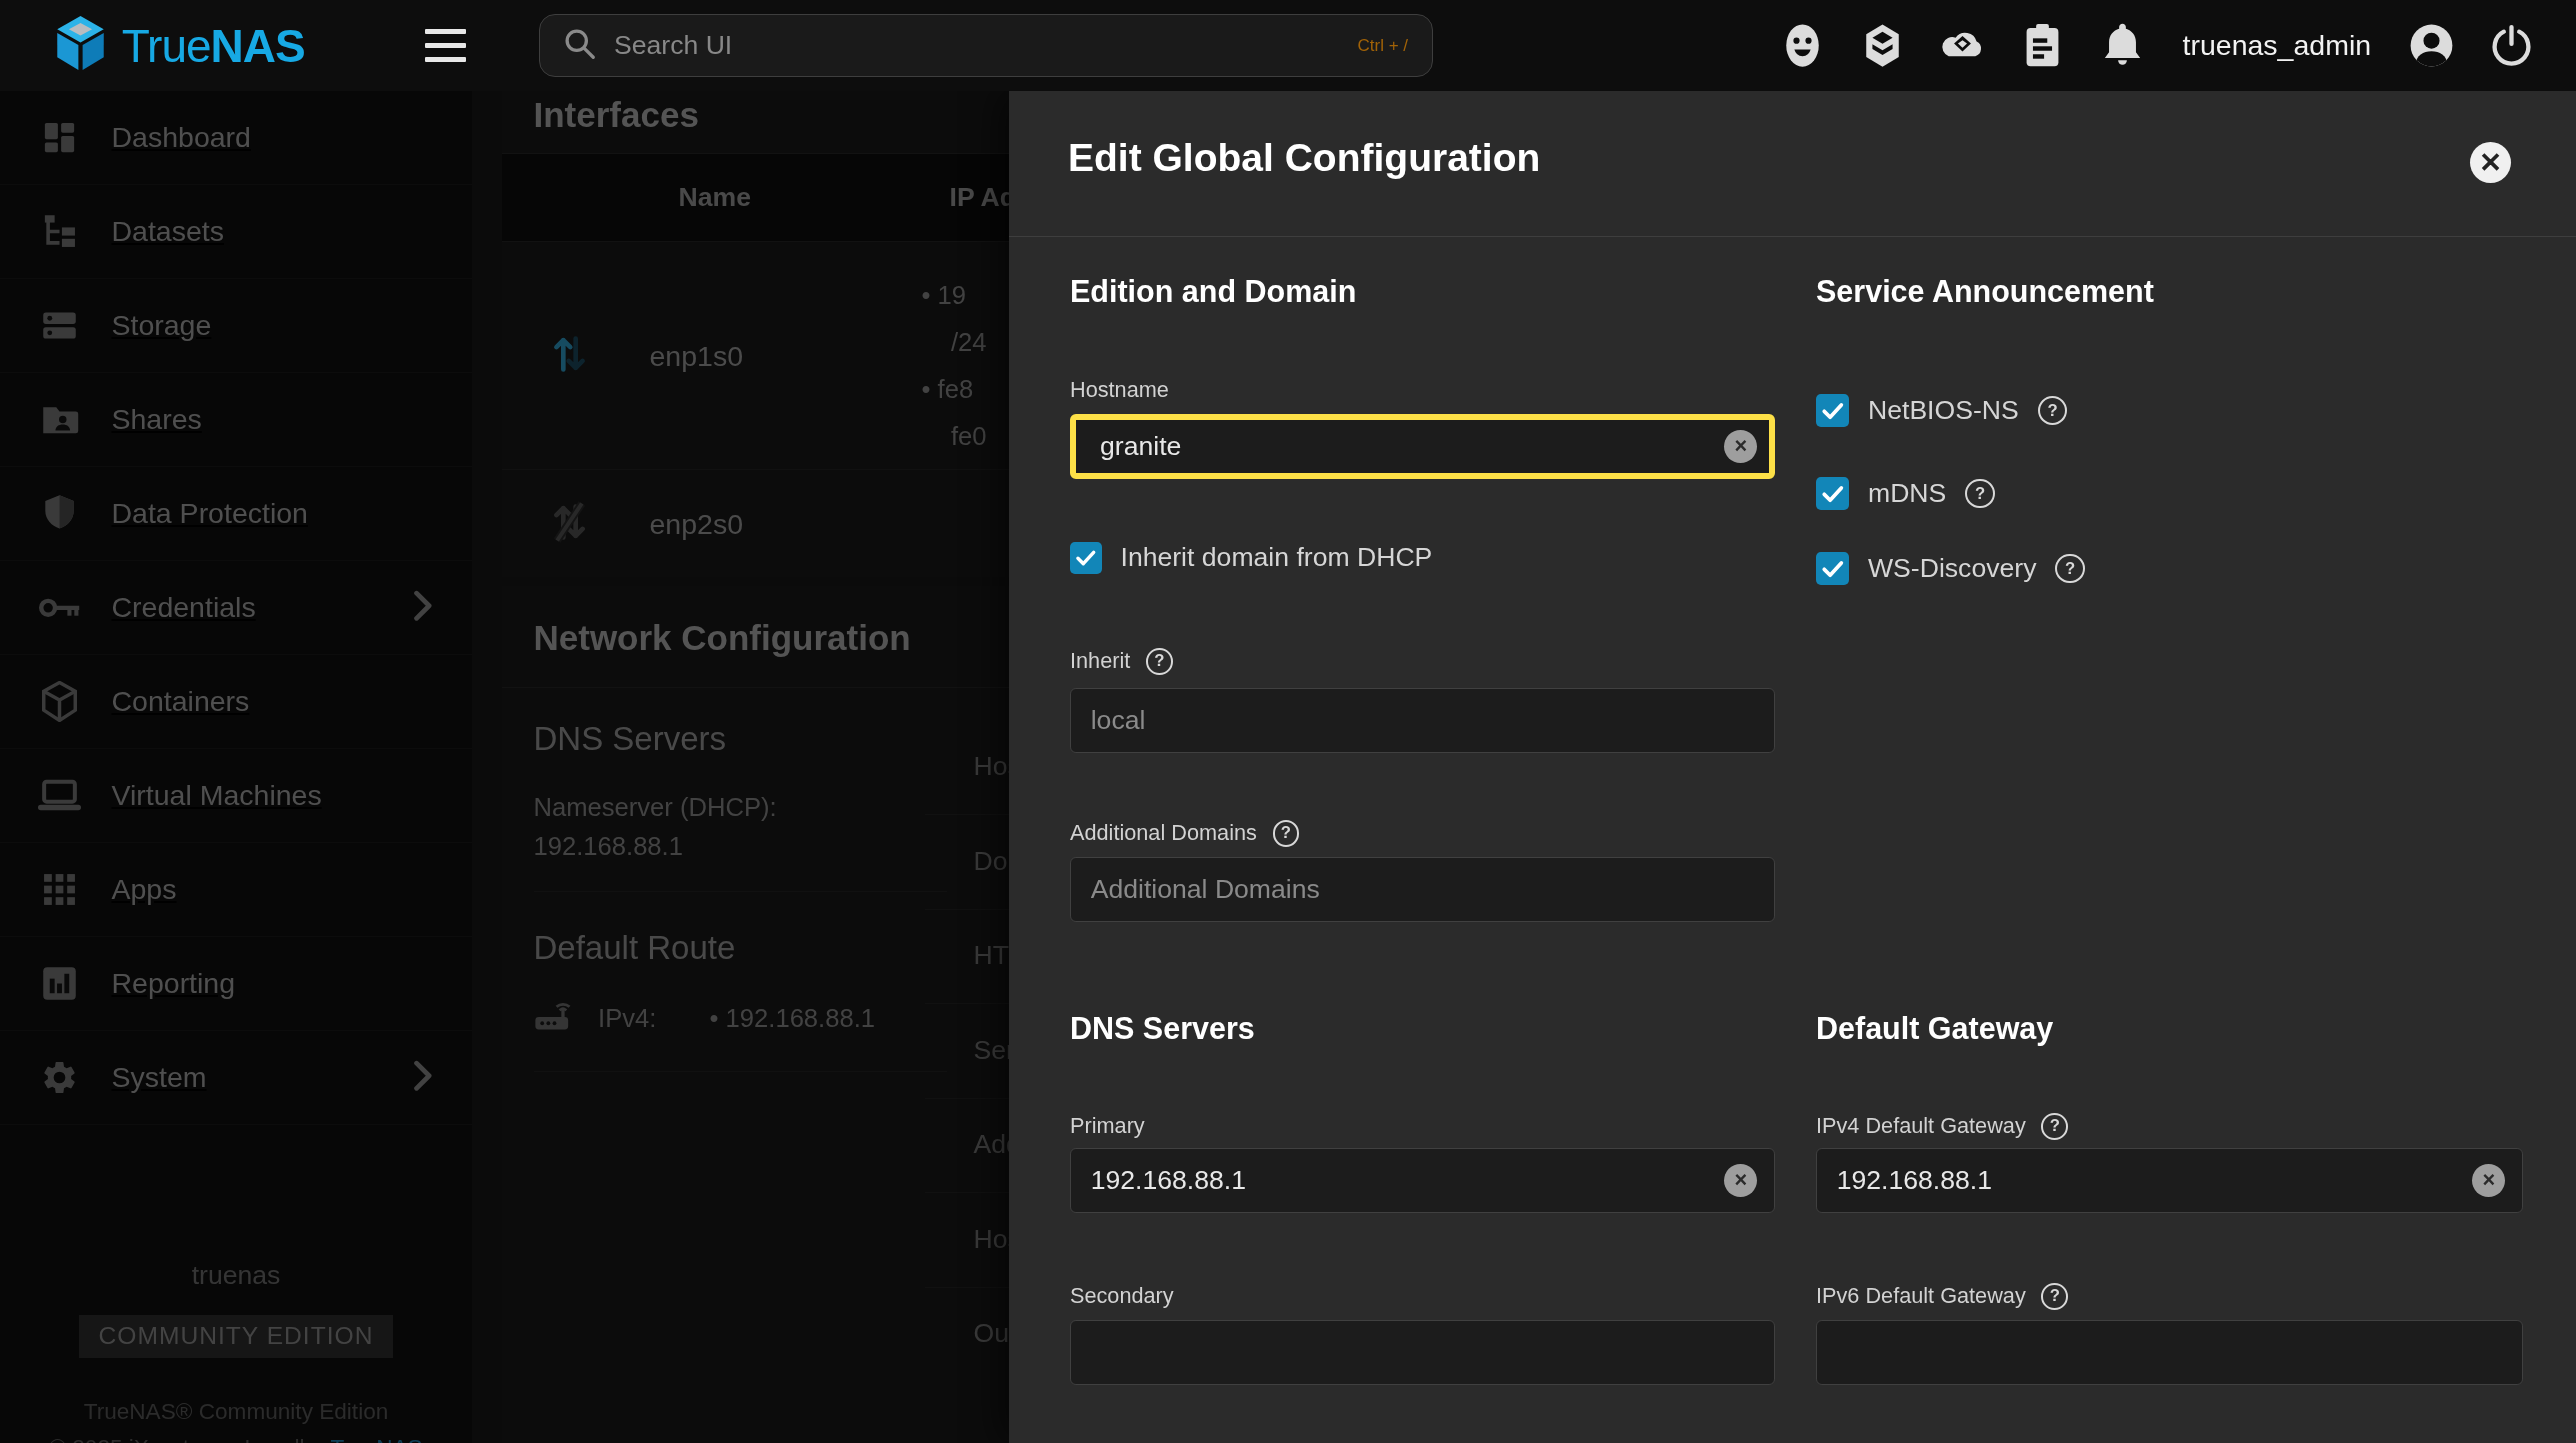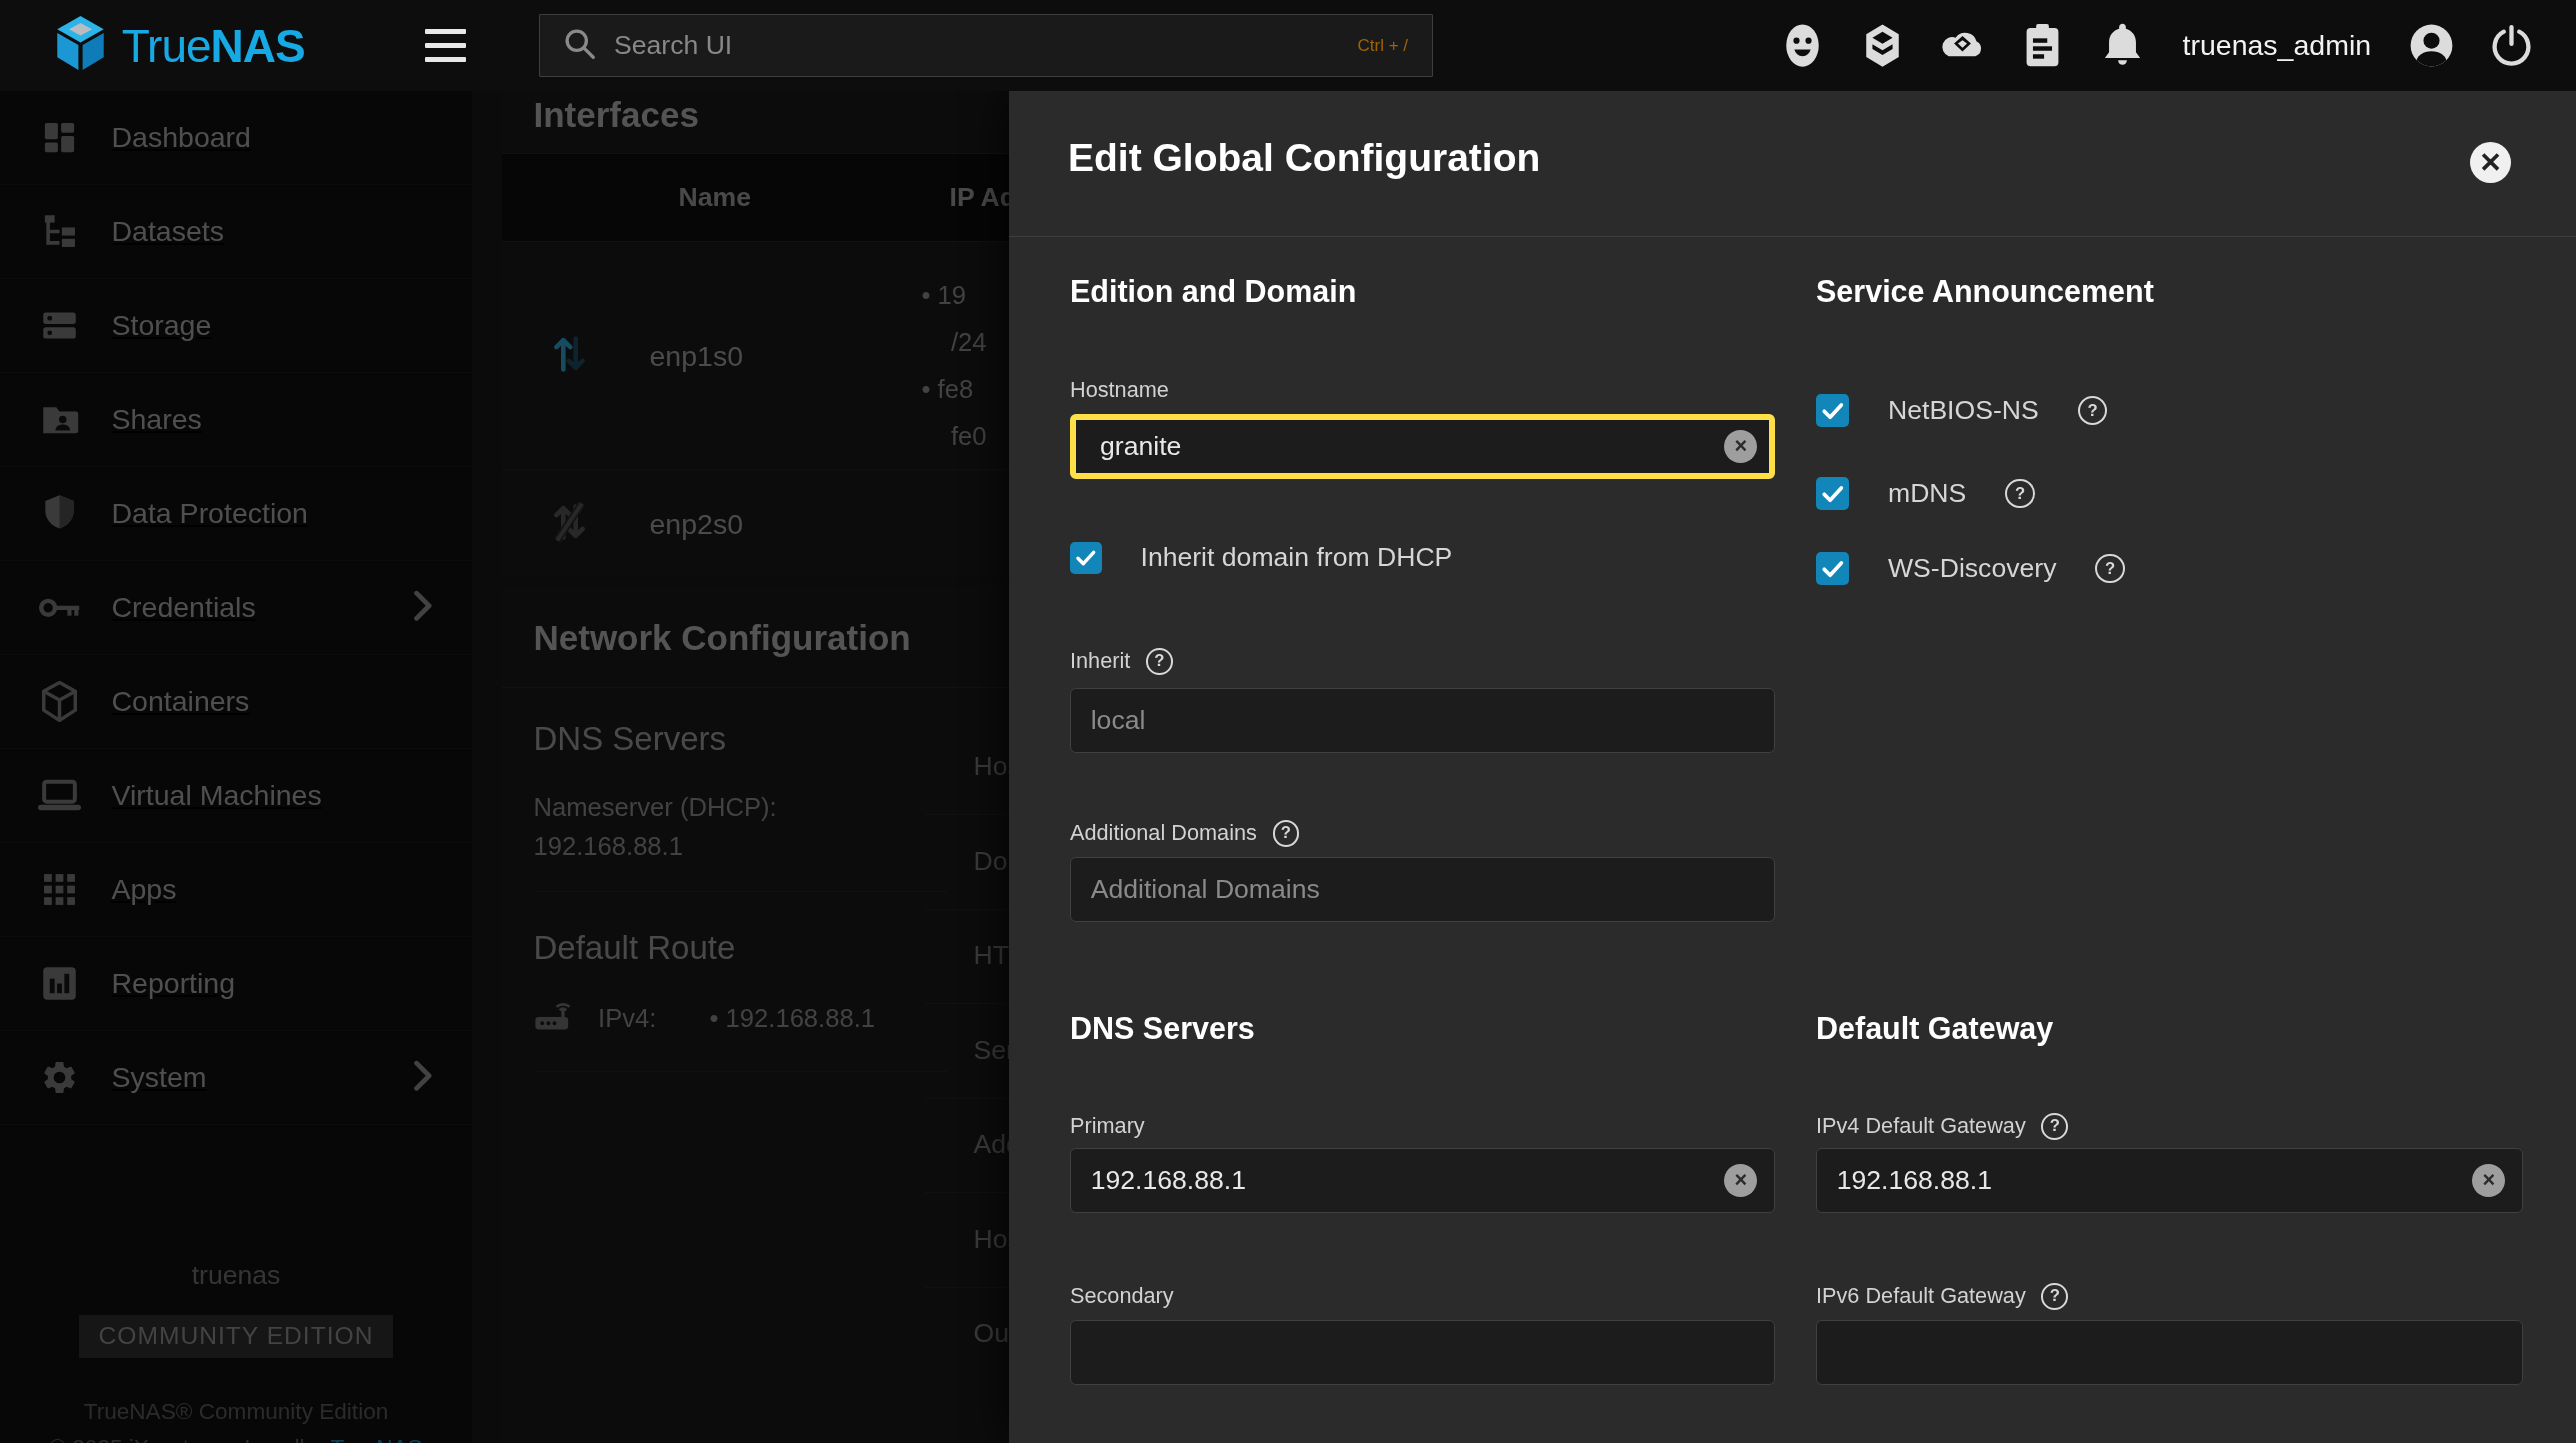--- a/index.html
+++ b/index.html
@@ -8,21 +8,21 @@
 
   
   .topbar { position:absolute; top:0; left:0; width:2576px; height:91px;
     background:#0d0d0d; display:flex; align-items:center; z-index:20; }
   .logo { display:flex; align-items:center; margin-left:55px; gap:15.7px; }
   .logo-text { font-size:46px; color:#17a9e4; letter-spacing:-1px; font-weight:400; }
   .logo-text b { font-weight:800; }
   .hamburger { margin-left:120px; width:41px; display:flex; flex-direction:column; gap:8.9px; cursor:pointer; }
   .hamburger span { display:block; height:4.9px; background:#e8e8e8; border-radius:1px; }
   .searchbox { margin-left:73px; width:894px; height:63px; background:#1a1a1a;
-    border:1px solid #3e3e3e; border-radius:1px; display:flex; align-items:center;
+    border:1px solid #3e3e3e; border-radius:16px; display:flex; align-items:center;
     padding:0 23.6px; }
   .search-ph { color:#888; font-size:26.6px; margin-left:17.7px; flex:1; }
   .search-short { color:#a16207; font-size:17px; }
   .topbar-right { margin-left:auto; display:flex; align-items:center; gap:33px; margin-right:41px; }
   .tb-icon { width:47px; height:51px; display:flex; align-items:center; justify-content:center; cursor:pointer; }
   .username { font-size:28.5px; color:#f2f2f2; margin:0 3.9px; white-space:nowrap; }
 
   
   .sidebar { position:absolute; top:91px; left:0; width:472px; bottom:0; background:#101010; z-index:1; }
   .nav-item { height:94px; display:flex; align-items:center; padding-left:37px;
@@ -86,21 +86,21 @@
     font-size:16.7px; font-weight:700; display:inline-flex; align-items:center; justify-content:center; cursor:pointer; }
   .f-input { position:absolute; width:100%; height:65px; }
   .f-input input { width:100%; height:65px; background:#1c1c1c; border:1px solid #404040; border-radius:5.9px;
     color:#e8e8e8; font-size:26.6px; padding:0 69px 0 19.7px; font-family:"Liberation Sans", sans-serif; outline:none; }
   .f-input.focused input { border:6px solid #fde047;padding-left:24px; }
   .f-input.dim input { color:#8a8a8a; }
   .f-input input::placeholder { color:#8a8a8a; opacity:1; }
   .clear-btn { position:absolute; right:17.7px; top:15.7px; width:33px; height:33px; border-radius:50%;
     background:#9e9e9e; color:#2b2b2b; font-size:21.7px; font-weight:700;
     display:flex; align-items:center; justify-content:center; cursor:pointer; }
-  .cb-row { position:absolute; display:flex; align-items:center; gap:39px; }
+  .cb-row { position:absolute; display:flex; align-items:center; gap:19px; }
   .cb { width:33px; height:33px; background:#1286b8; border-radius:4.9px; flex:none;
     display:flex; align-items:center; justify-content:center; cursor:pointer; }
   .cb-label { font-size:26.6px; color:#d6d6d6; }
 </style>
 </head>
 <body>
 
 <div class="topbar">
   <div class="logo">
     <span>

